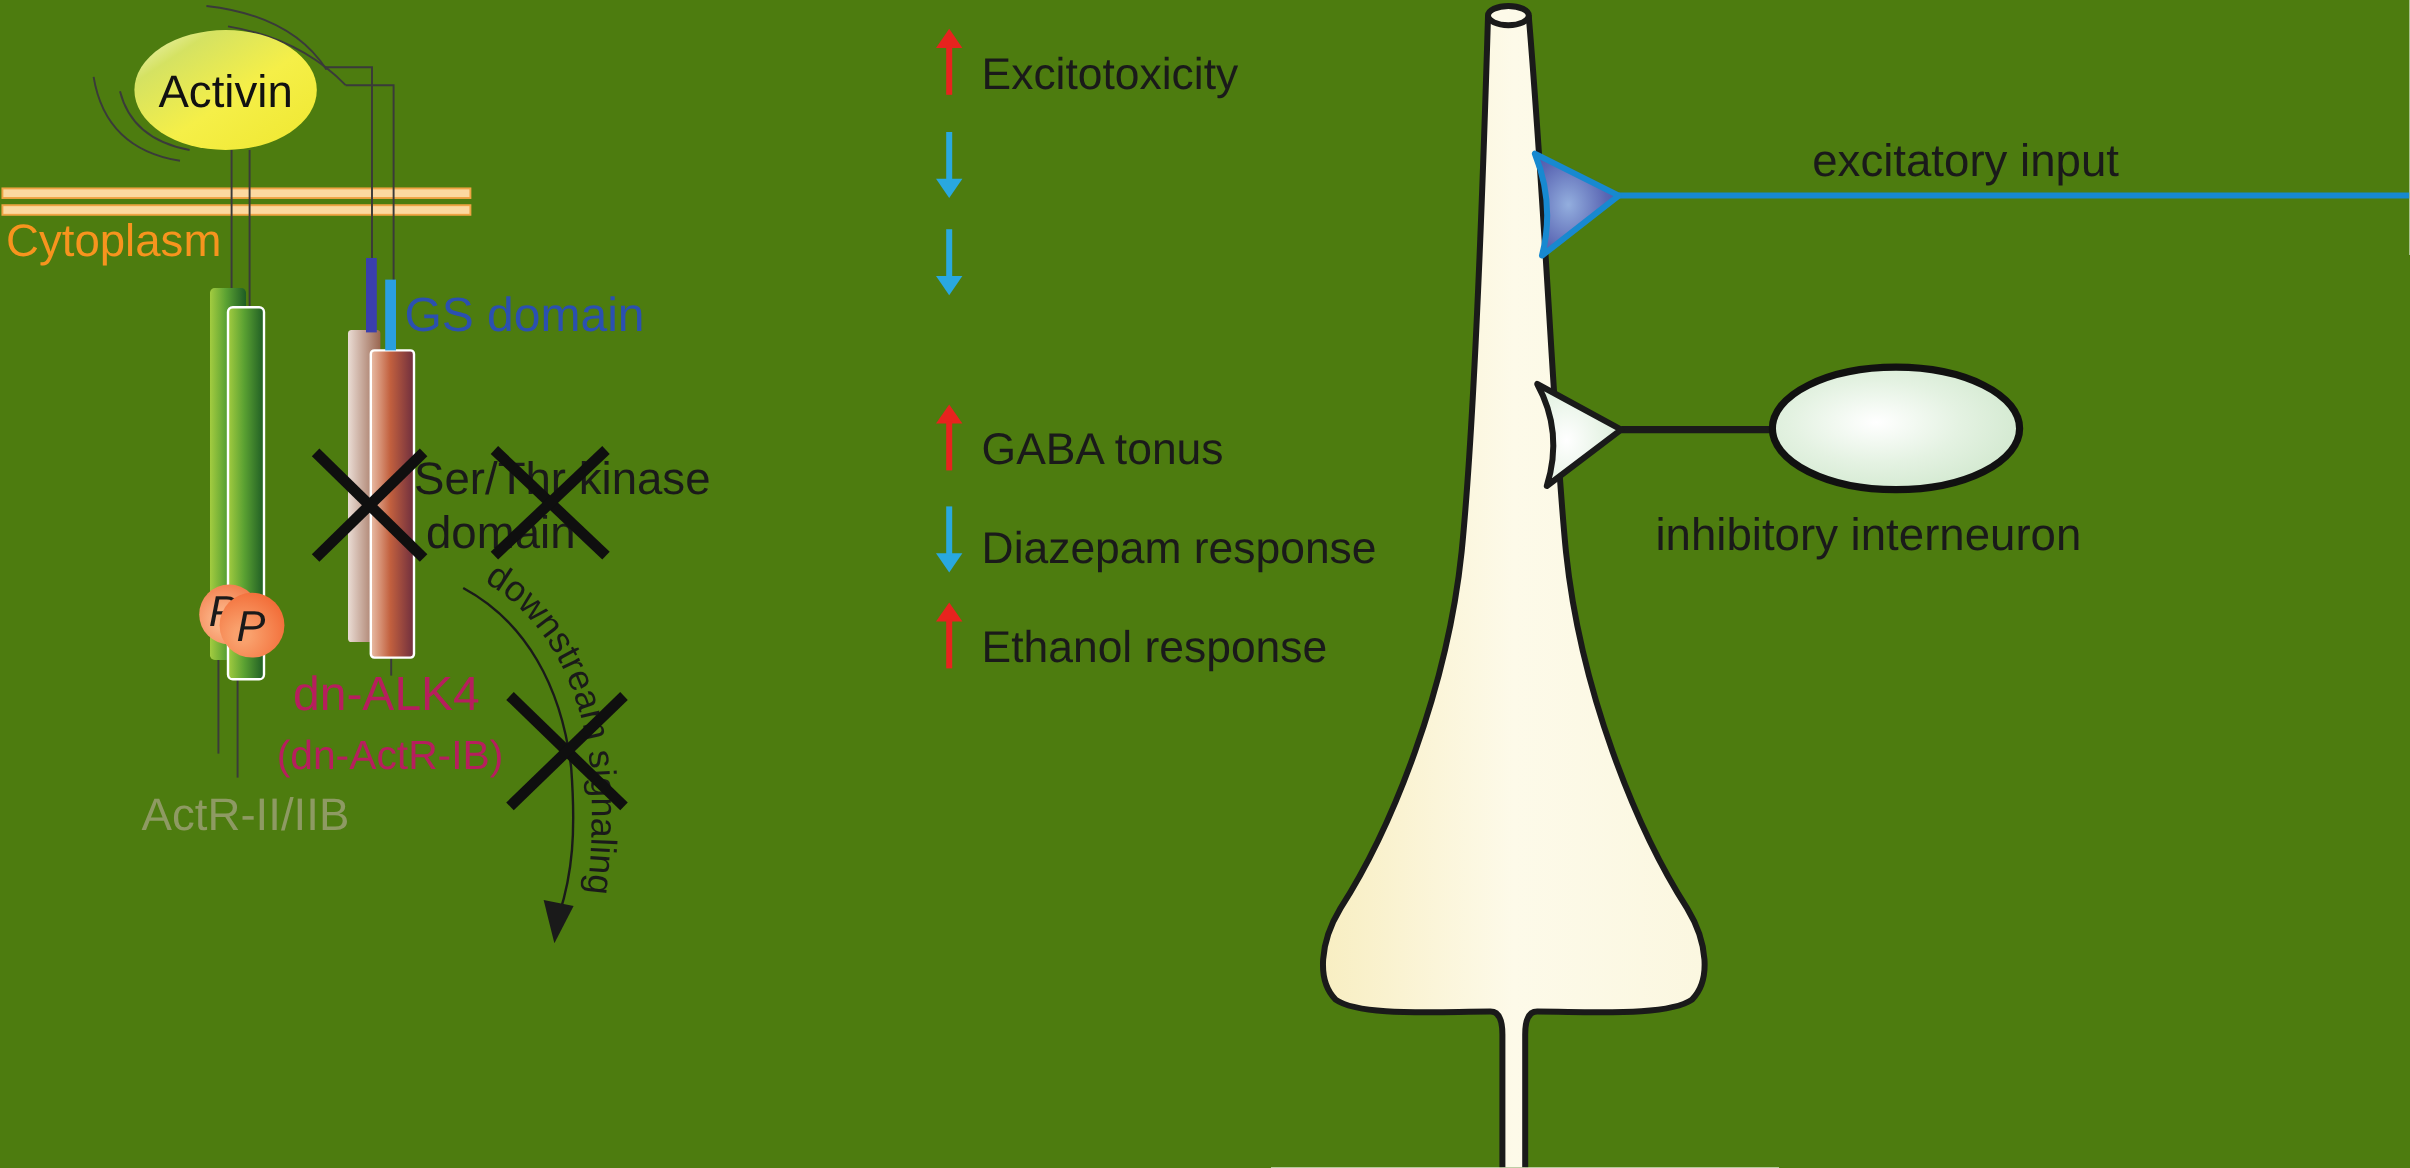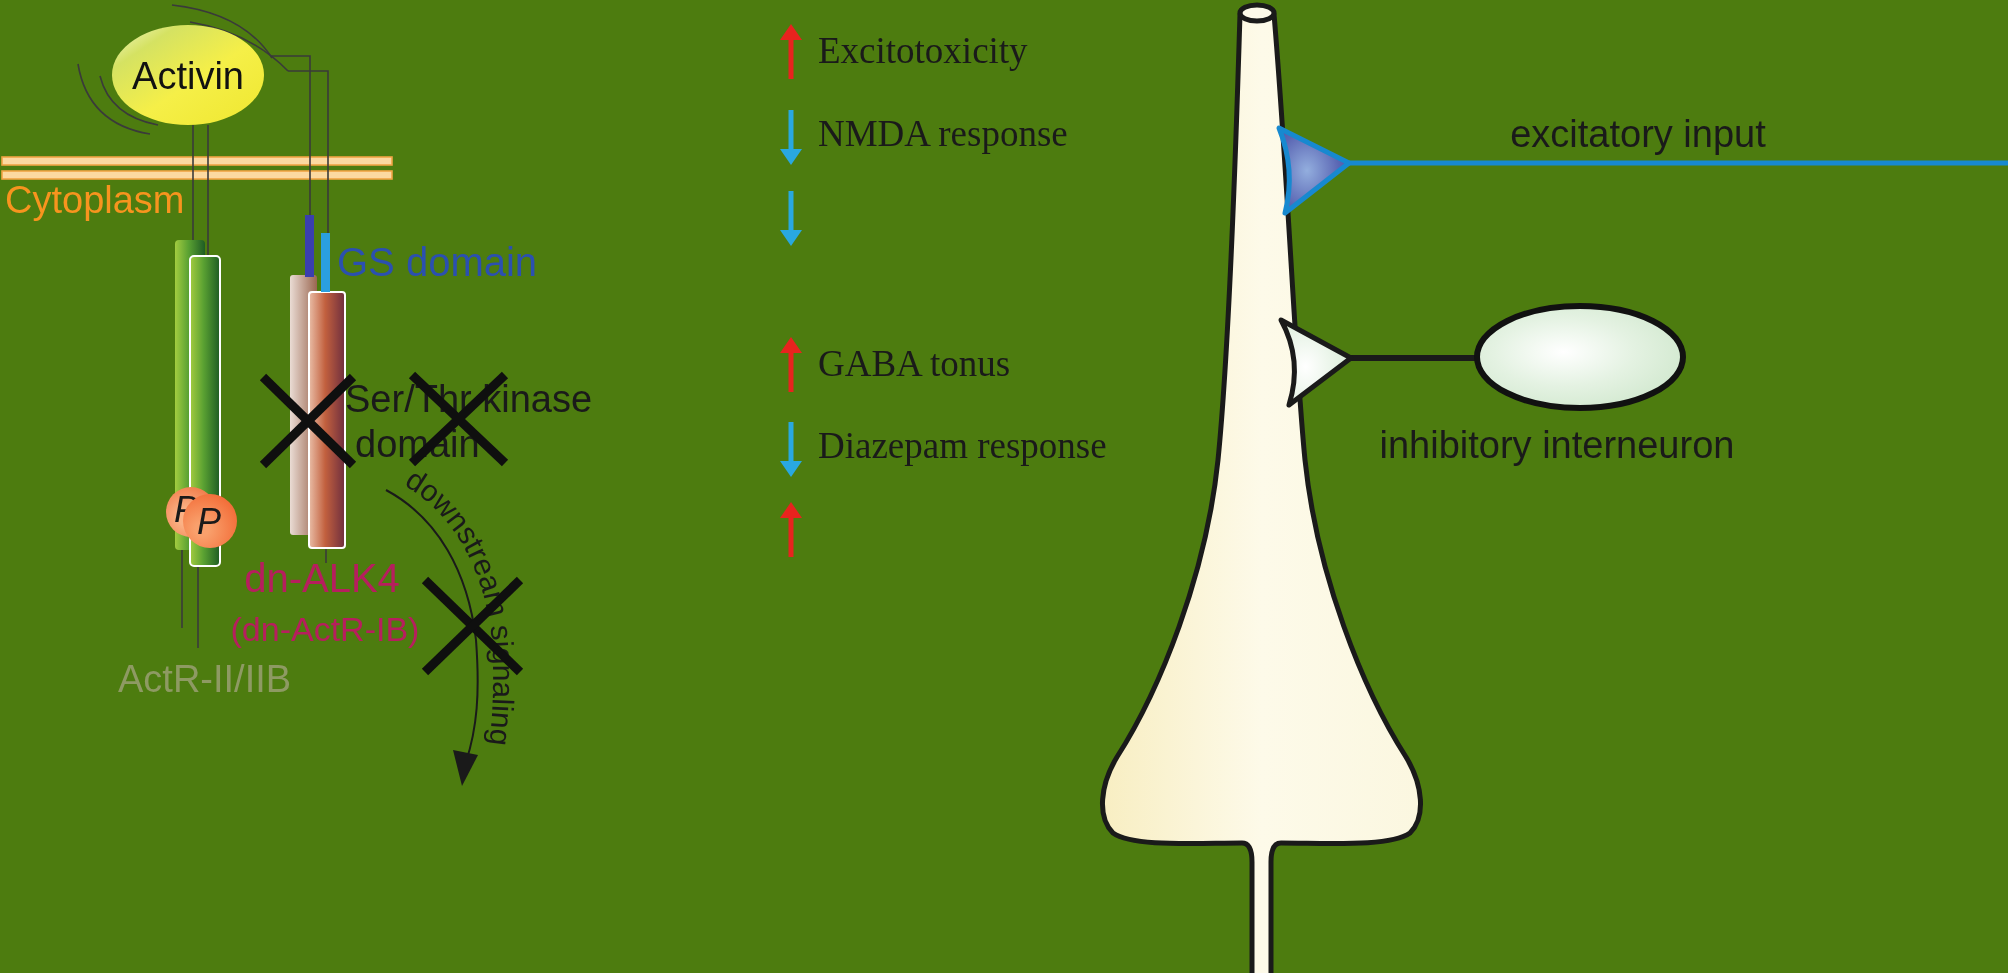--- a/index.html
+++ b/index.html
@@ -14,21 +14,21 @@
   .r1{top:24px}.r2{top:107px}.r3{top:188px}.r4{top:337px}.r5{top:419px}.r6{top:502px}
   .arrow{position:absolute;left:2px;width:38px;height:58px;display:block;}
   .arrow .head{position:absolute;left:50%;transform:translateX(-50%);width:0;height:0;
                border-left:11px solid transparent;border-right:11px solid transparent;}
   .arrow.up .head{top:0;border-bottom:16px solid currentColor;}
   .arrow.down .head{bottom:0;border-top:16px solid currentColor;}
   .arrow .shaft{position:absolute;left:50%;transform:translateX(-50%);width:5px;background:currentColor;}
   .arrow.up .shaft{top:14px;bottom:3px;}
   .arrow.down .shaft{top:3px;bottom:14px;}
   .red{color:#e8231e}.blue{color:#29a8e0}
-  .effect-label{position:absolute;left:48px;top:5px;font-size:37px;color:#1a1a1a;white-space:nowrap;font-family:Liberation Serif, serif;}
+  .effect-label{position:absolute;left:48px;top:17px;font-size:37px;color:#1a1a1a;white-space:nowrap;}
 </style>
 </head>
 <body>
 
 <div class="canvas">
 
   <svg class="left-panel" width="640" height="973" viewBox="0 0 640 973">
     <defs>
       <linearGradient id="gradActivin" x1="0" y1="0" x2="1" y2="1">
         <stop offset="0" stop-color="#f3f7cc"></stop>
@@ -127,21 +127,20 @@
           <span class="head"></span>
           <span class="shaft"></span>
         </span>
       <span class="effect-label">Excitotoxicity</span>
     </div>
     <div class="effect-row r2">
       <span class="arrow down blue">
           <span class="head"></span>
           <span class="shaft"></span>
         </span>
-      <span class="effect-label">NMDA response</span>
     </div>
     <div class="effect-row r3">
       <span class="arrow down blue">
           <span class="head"></span>
           <span class="shaft"></span>
         </span>
     </div>
     <div class="effect-row r5">
       <span class="arrow down blue">
           <span class="head"></span>
@@ -154,20 +153,21 @@
           <span class="head"></span>
           <span class="shaft"></span>
         </span>
       <span class="effect-label">GABA tonus</span>
     </div>
     <div class="effect-row r6">
       <span class="arrow up red">
           <span class="head"></span>
           <span class="shaft"></span>
         </span>
+      <span class="effect-label">Ethanol response</span>
     </div>
   </div>
 
   <svg class="neuron-panel" width="1058" height="973" viewBox="950 0 1058 973">
     <defs>
       <linearGradient id="gradNeuron" x1="0" y1="0" x2="1" y2="0">
         <stop offset="0" stop-color="#f8eec2"></stop>
           <stop offset="0.5" stop-color="#fdfae9"></stop>
         <stop offset="1" stop-color="#fbf7e0"></stop>
       </linearGradient>

